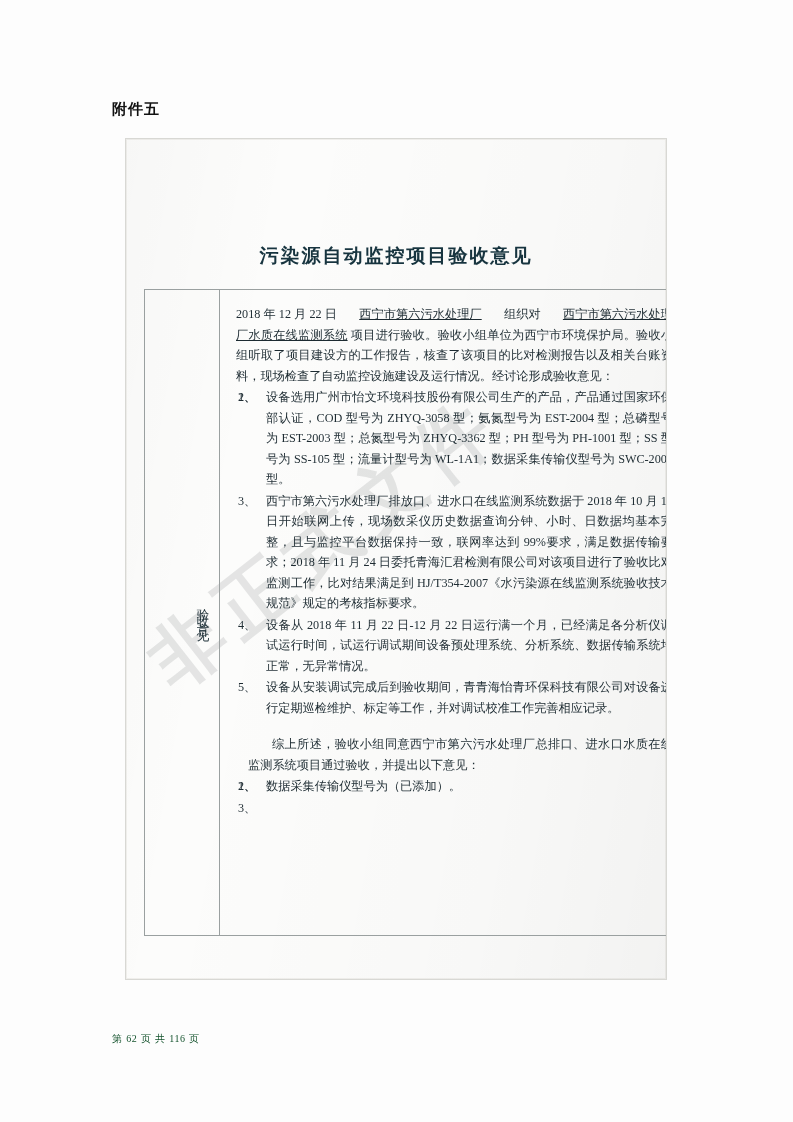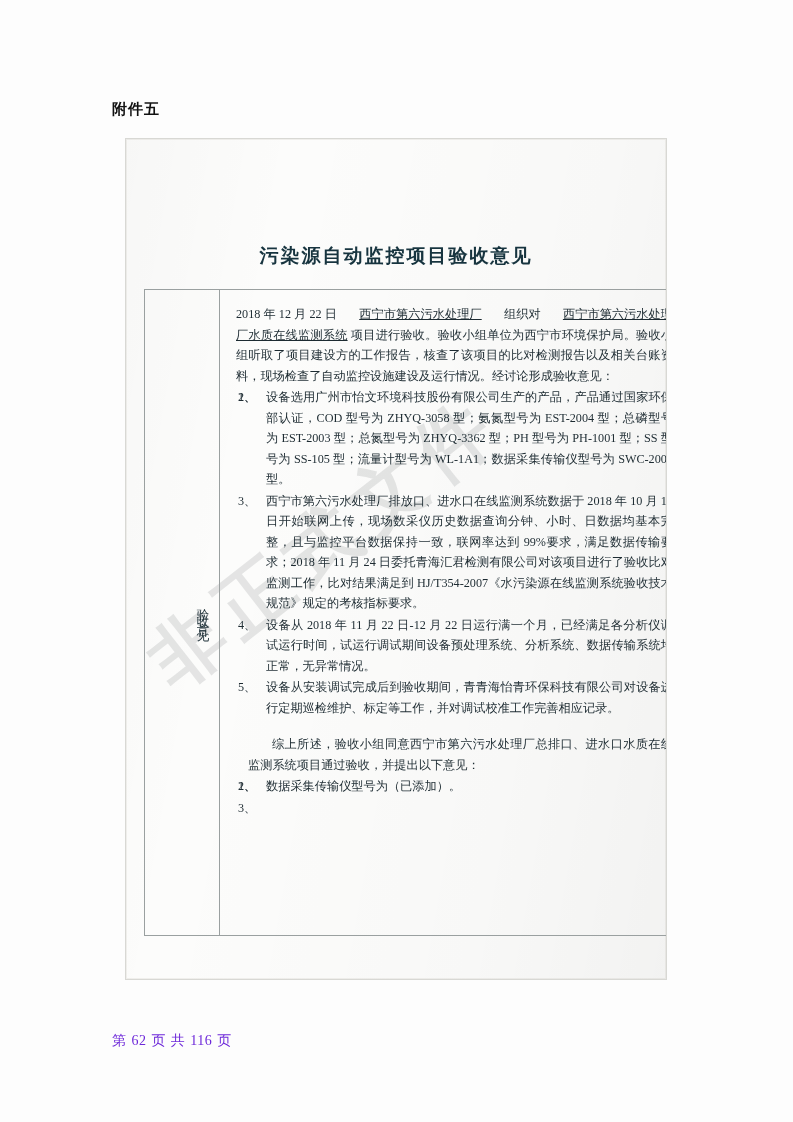--- a/index.html
+++ b/index.html
@@ -151,23 +151,23 @@
     color: #6b6f72;
     letter-spacing: 10px;
     white-space: nowrap;
   }
 
   
   .footer {
     position: absolute;
     left: 112px;
     top: 1032px;
-    font-size: 14px;
+    font-size: 10px;
     letter-spacing: 0.5px;
-    color: #6d28d9;
+    color: #14532d;
     font-family: "DejaVu Sans", sans-serif;
   }
   .footer .n { font-family: "Liberation Serif", serif; }
 </style>
 </head>
 <body>
 
 <div class="page">
 
   <div class="attachment-label">附件五</div>

